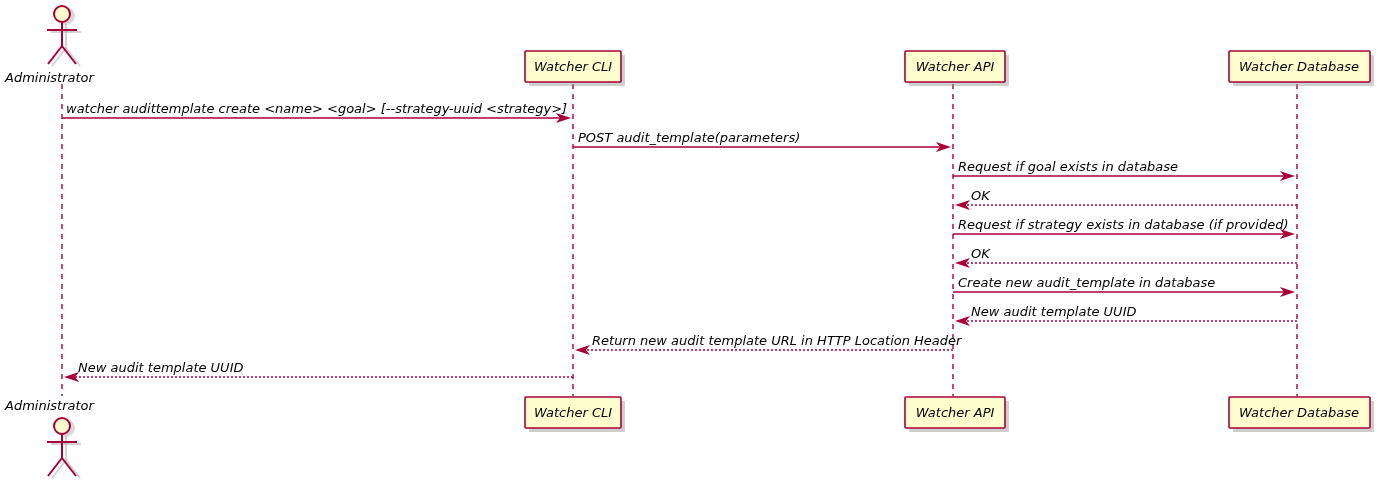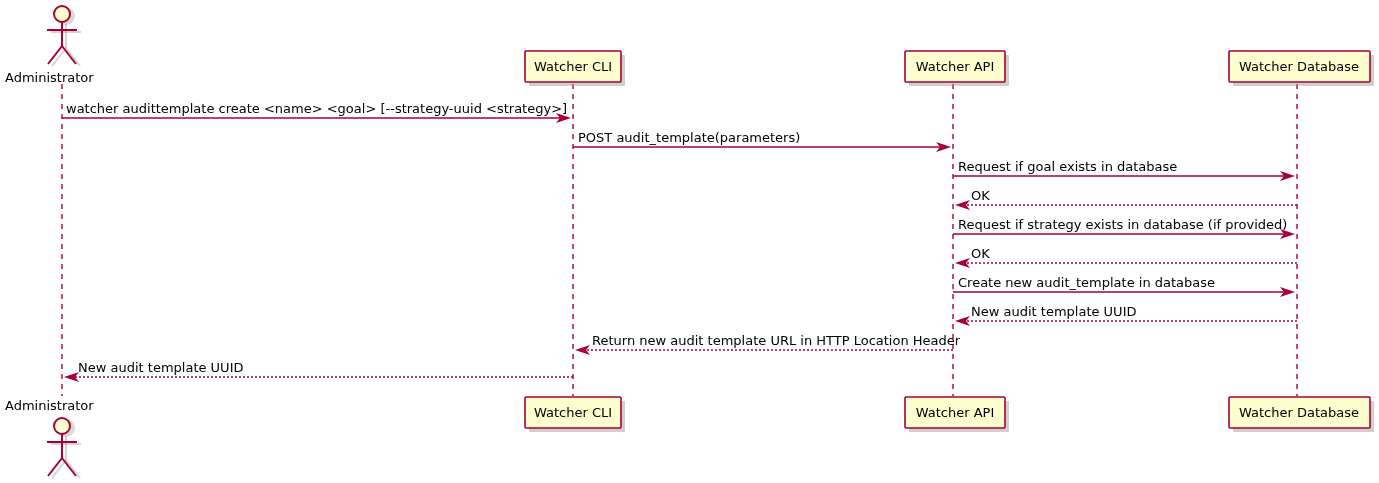--- a/index.html
+++ b/index.html
@@ -9,20 +9,21 @@
   }
   body {
     font-family: "DejaVu Sans", sans-serif;
   }
   #diagram-root {
     position: relative;
     width: 1379px;
     height: 483px;
     background: #FFFFFF;
     overflow: hidden;
+    font-style: italic;
   }
   svg.diagram-canvas {
     position: absolute;
     left: 0;
     top: 0;
     width: 1379px;
     height: 483px;
   }
   .participant-label {
     font-family: "DejaVu Sans", sans-serif;

